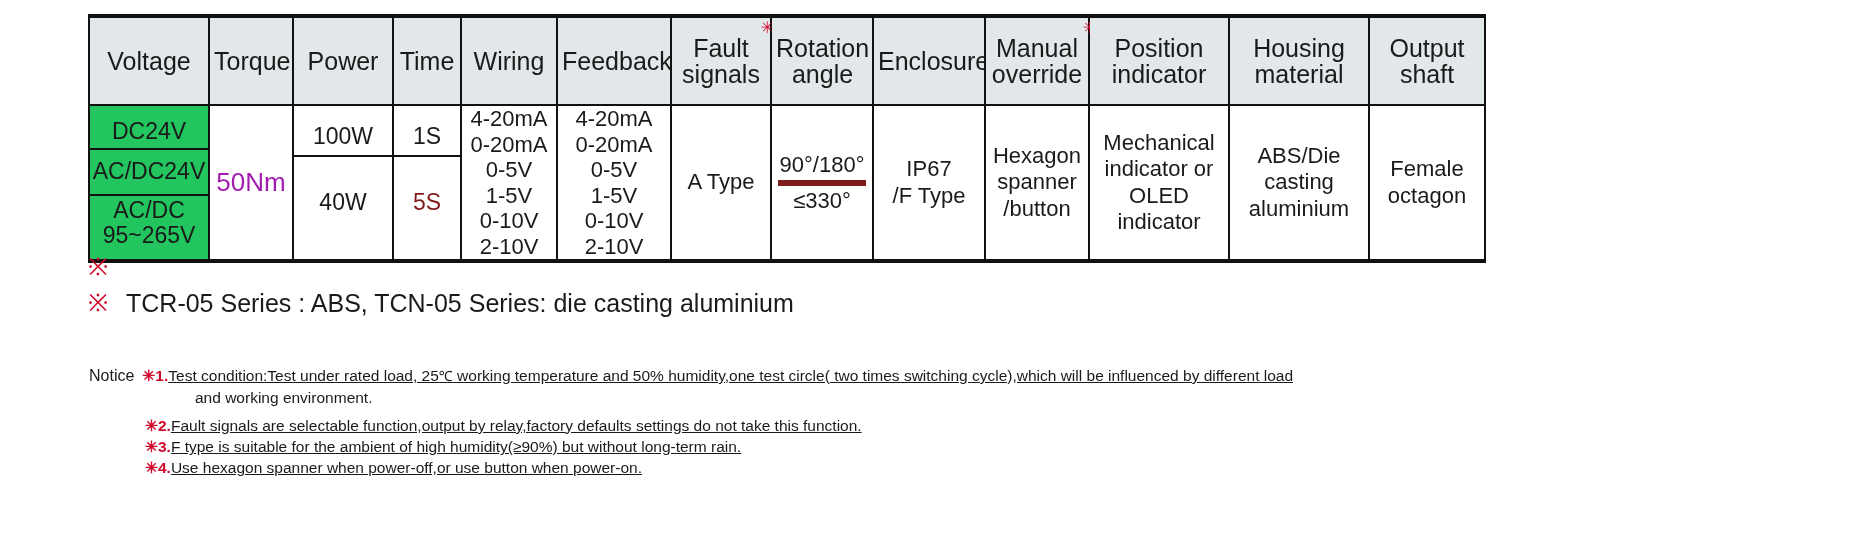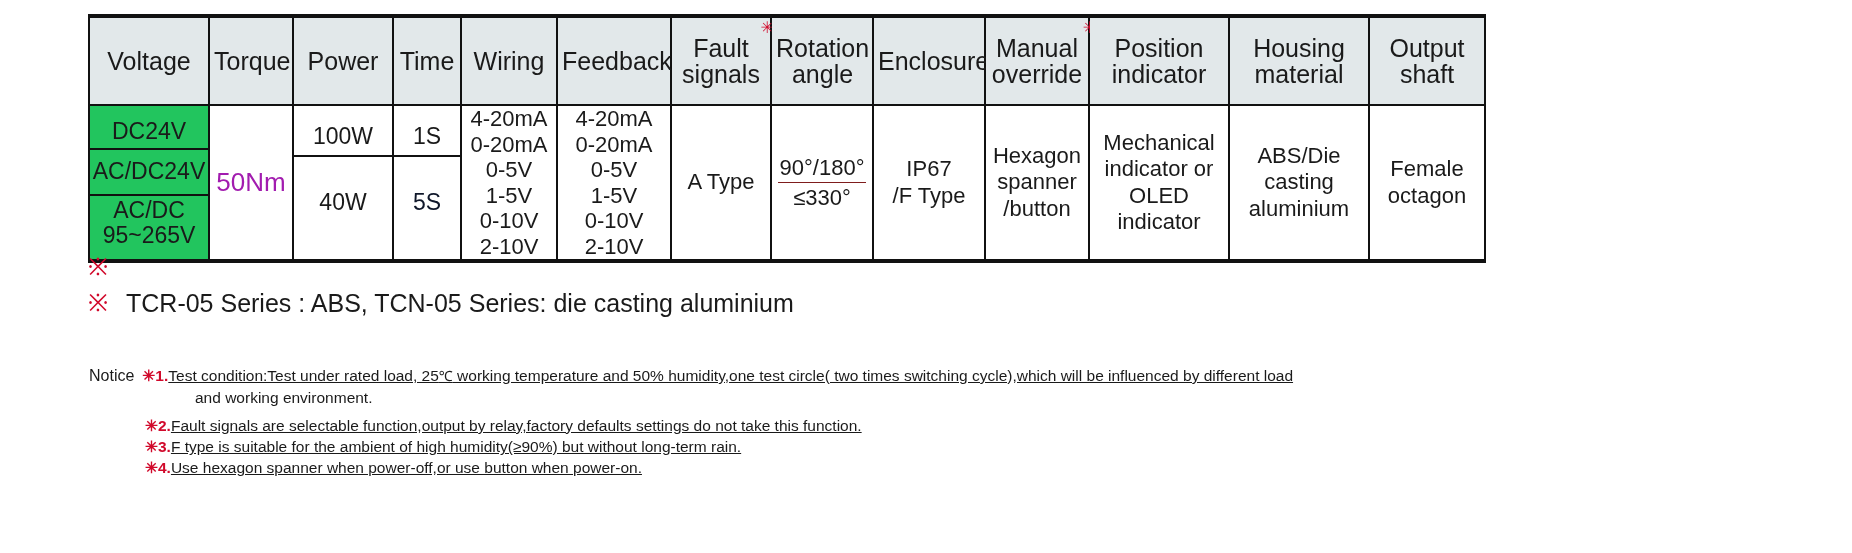--- a/index.html
+++ b/index.html
@@ -108,39 +108,39 @@
     display: flex;
     align-items: center;
     justify-content: center;
     font-size: 23px;
   }
   .split-top {
     height: 37px;
     border-bottom: 2px solid #111;
   }
   .split-bot { height: 91px; }
-  .red-val { color: #0f172a; }
+  .red-val { color: #7f1d1d; }
 
   
   .list-cell {
     white-space: pre-line;
     font-size: 22px;
     line-height: 1.16;
     text-align: center;
   }
 
   
   .fraction {
     display: inline-block;
     text-align: center;
     font-size: 22px;
     line-height: 1.25;
   }
   .fraction .num {
-    border-bottom: 1px solid #7f1d1d;
+    border-bottom: 6px solid #7f1d1d;
     padding: 0 2px 1px 2px;
     display: block;
   }
   .fraction .den {
     display: block;
     padding-top: 1px;
   }
 
   .cell-lines {
     white-space: pre-line;

